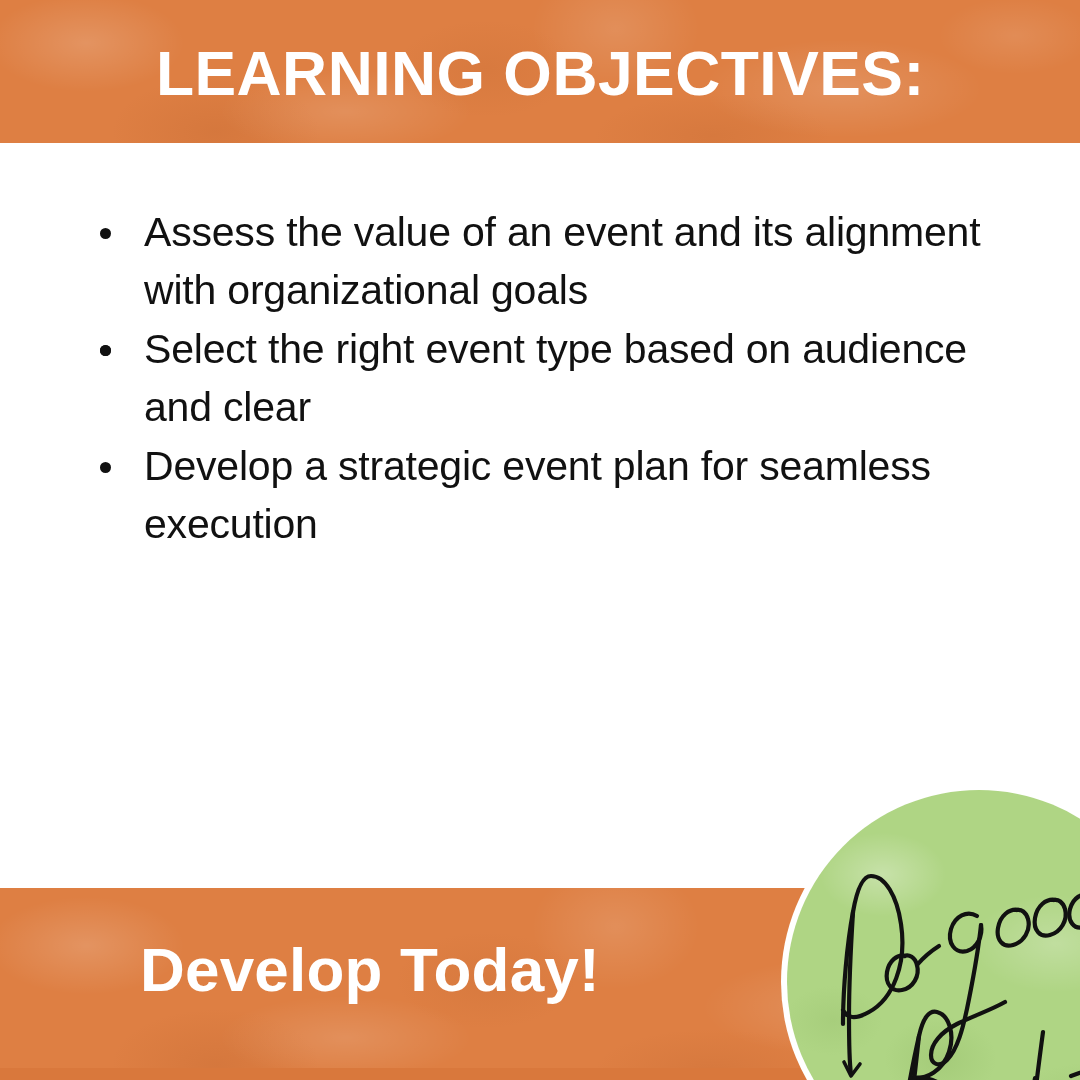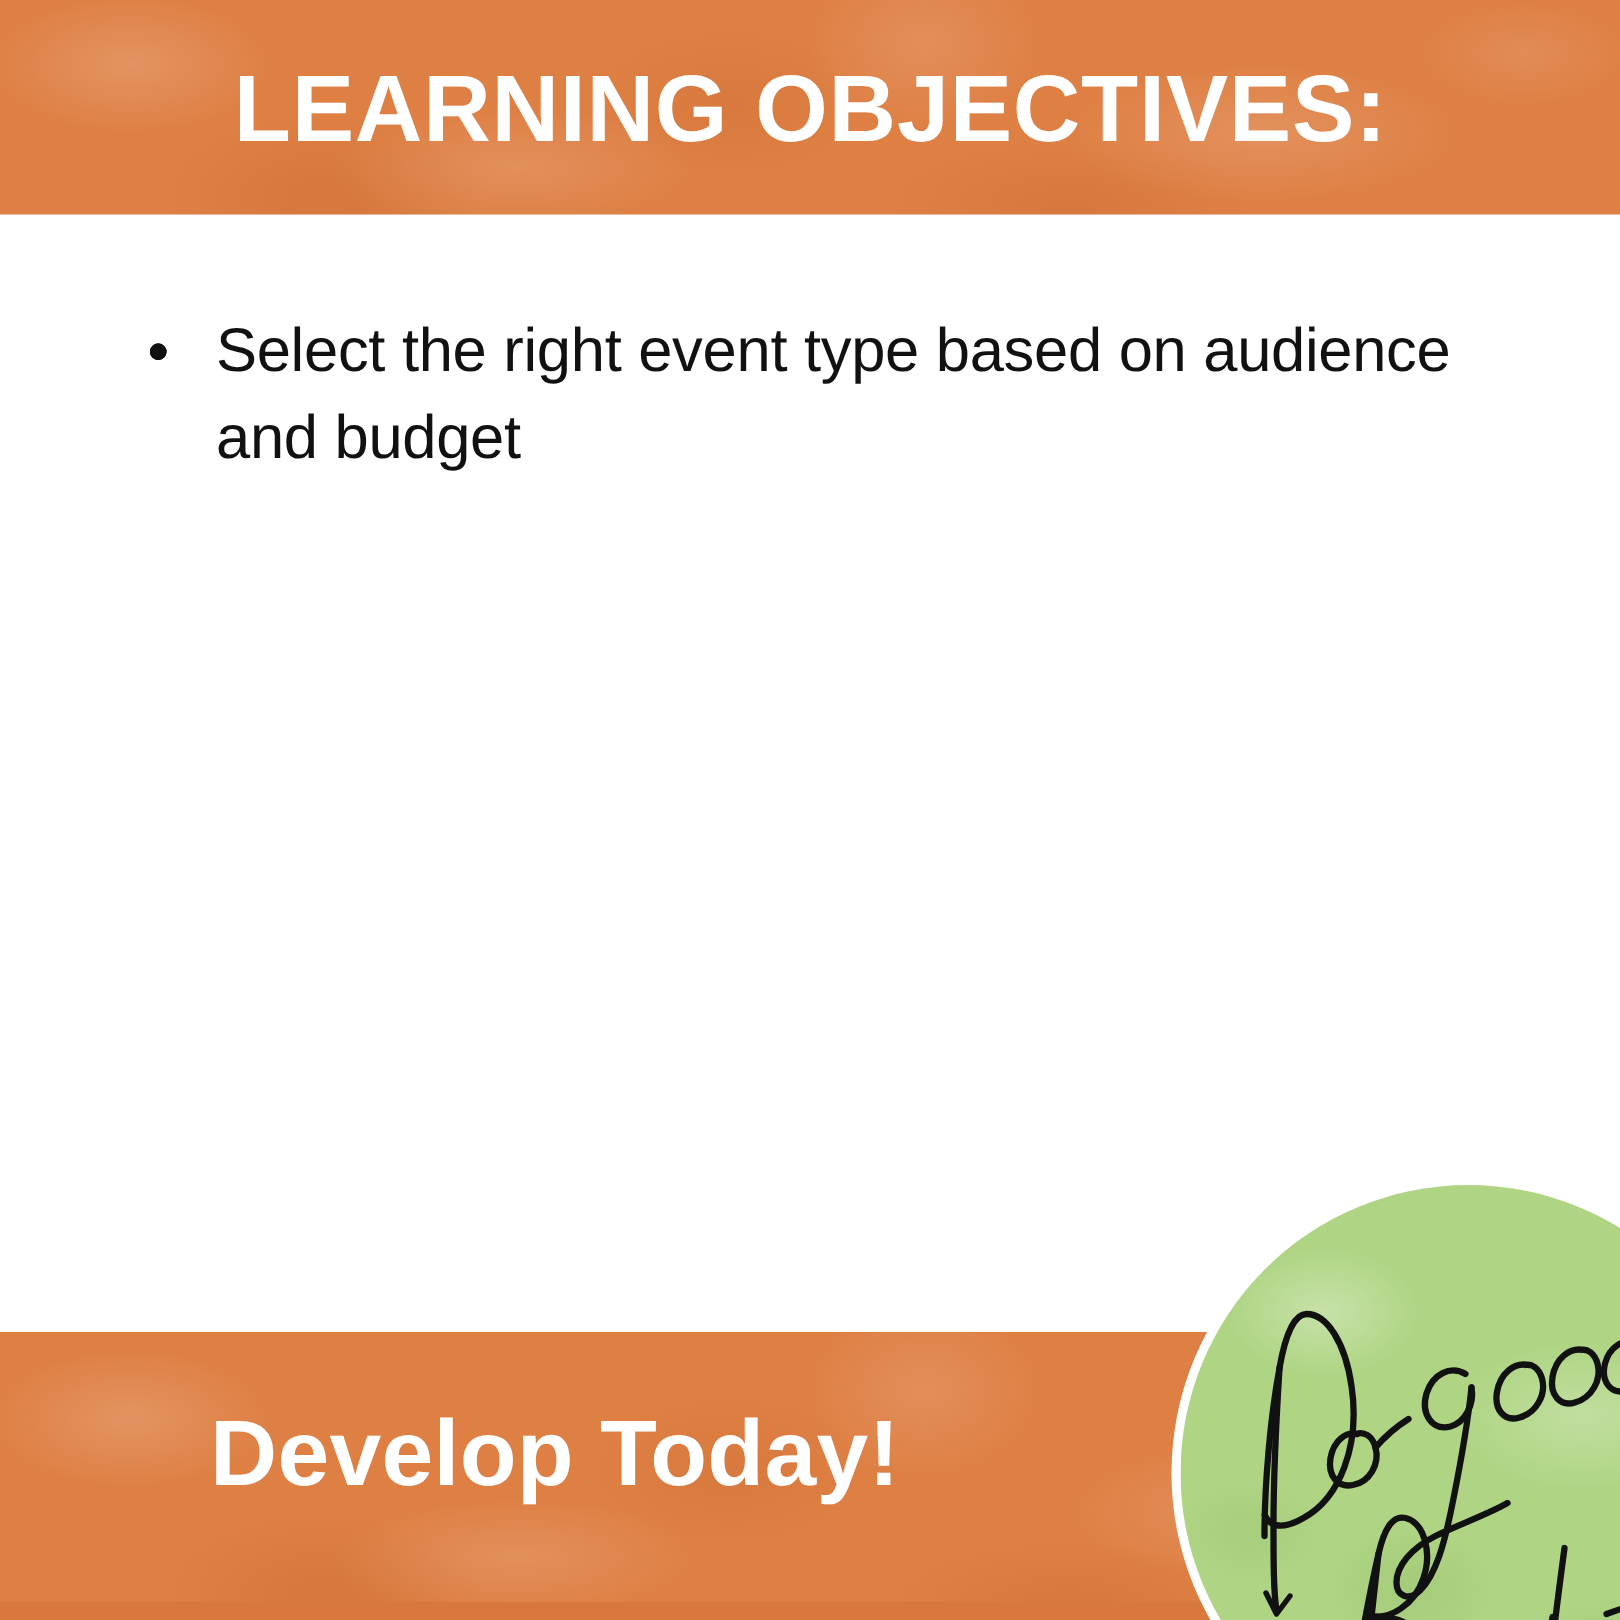--- a/index.html
+++ b/index.html
@@ -185,27 +185,32 @@
 <div class="slide">
 
   <div class="band band-top">
     <h1 class="heading">LEARNING OBJECTIVES:</h1>
   </div>
 
   <div class="body-area">
     <ul class="objectives">
       <li>
         <span class="bullet-dot"></span>
-      </li>
-      <li>
-        <span class="bullet-dot"></span>
-      </li>
-      <li>
-        <span class="bullet-dot"></span>
-        <span>Select the right event type based on audience and budget</span>
+        <span>Assess the value of an event and its alignment with organizational goals</span>
+      </li>
+      <li>
+        <span class="bullet-dot"></span>
+      </li>
+      <li>
+        <span class="bullet-dot"></span>
+        <span>Select the right event type based on audience and clear</span>
+      </li>
+      <li>
+        <span class="bullet-dot"></span>
+        <span>Develop a strategic event plan for seamless execution</span>
       </li>
     </ul>
   </div>
 
   <div class="band band-bottom"></div>
   <div class="band-bottom-edge"></div>
 
   <div class="cta">Develop Today!</div>
 
   <div class="logo-wrap">

